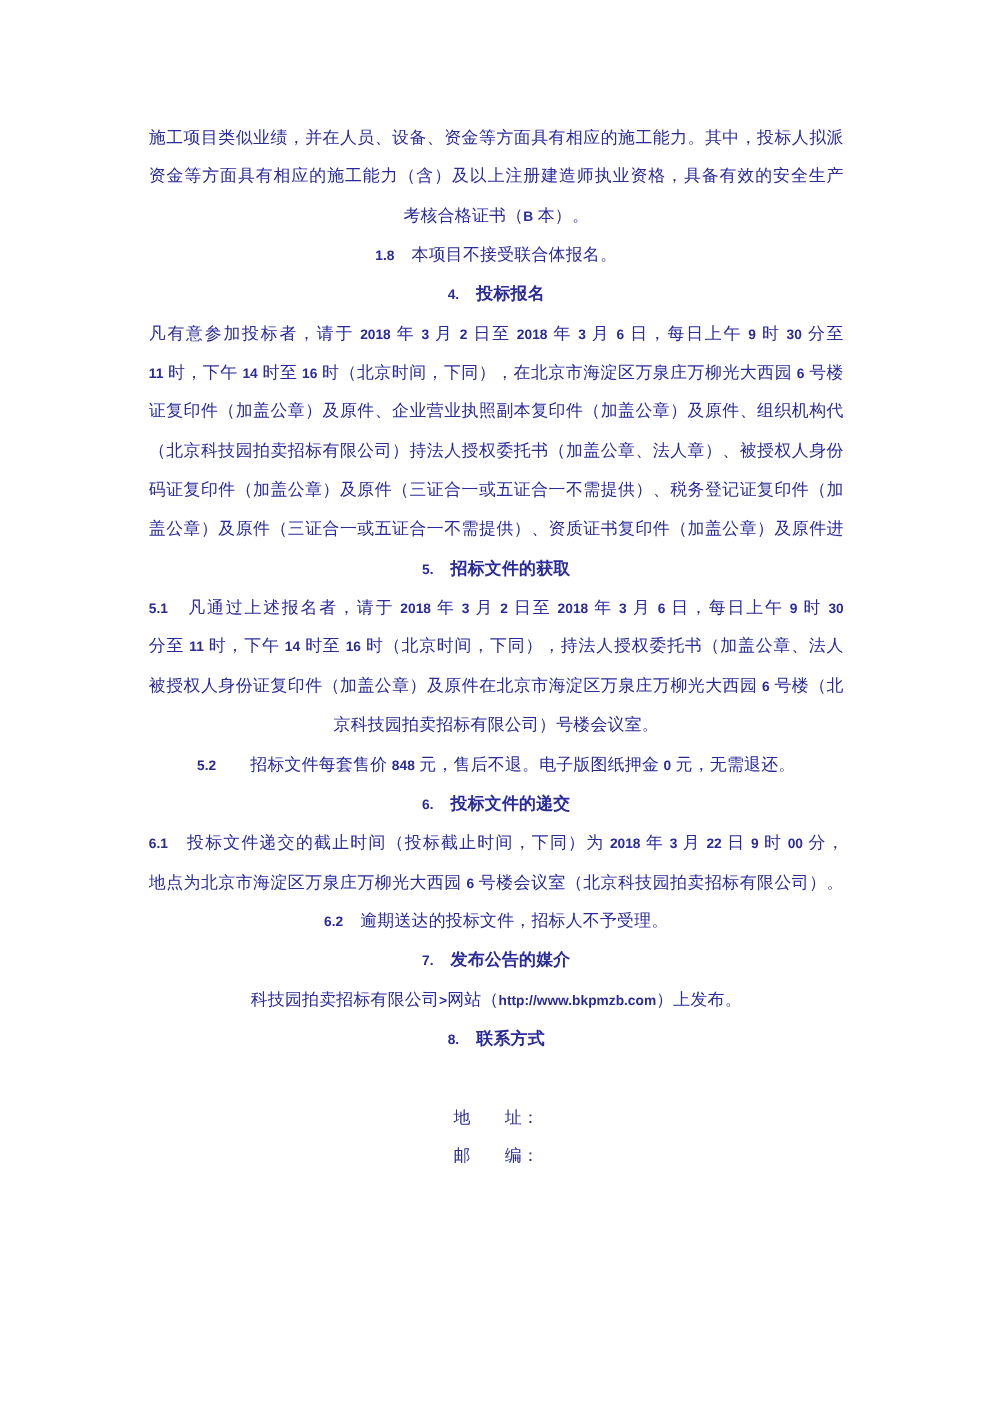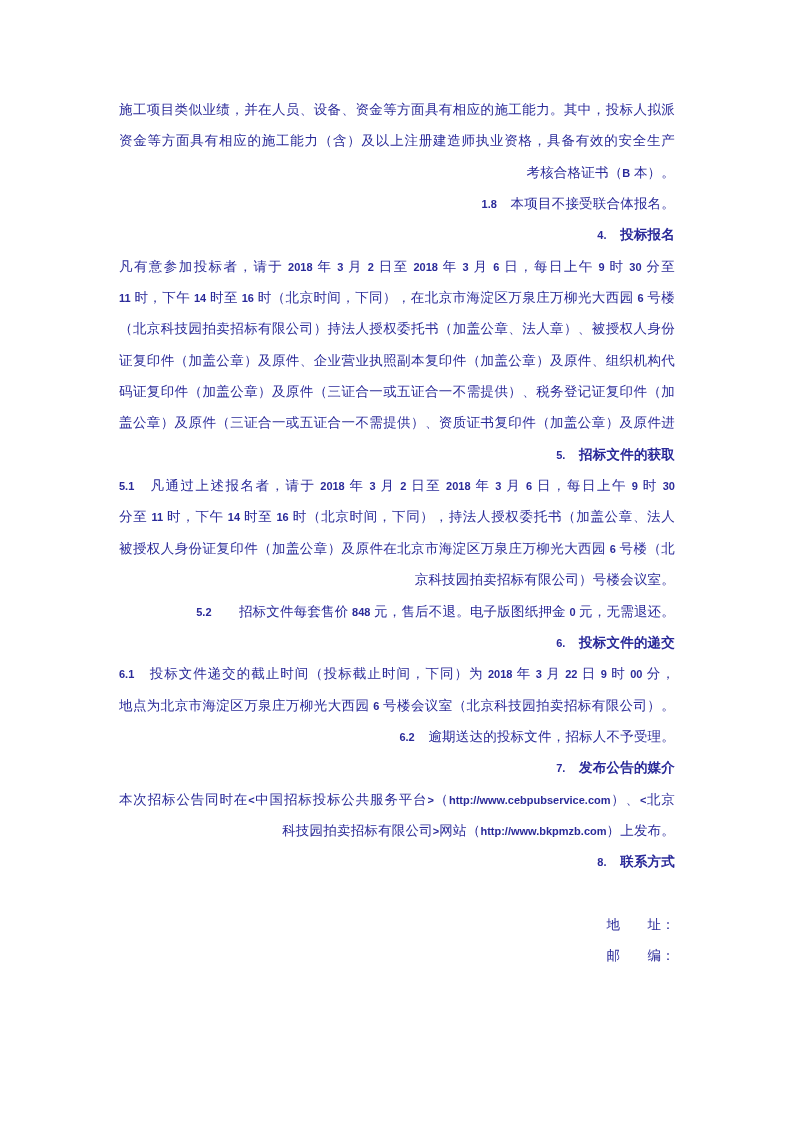--- a/index.html
+++ b/index.html
@@ -16,21 +16,21 @@
     left: 119px;
     top: 94px;
     width: 556px;
   }
   .line {
     height: 31.35px;
     line-height: 31.35px;
     font-size: 13.5px;
     color: #2a2a99;
     overflow: hidden;
-    text-align: right;
+    text-align: center;
     letter-spacing: 0.2px;
   }
   .line.j {
     text-align: justify;
     text-align-last: justify;
   }
   .line.heading {
     font-weight: 700;
   }
   .lat {
@@ -45,35 +45,34 @@
 
 <div class="page">
   <div class="doc" id="doc">
       <div class="line j">施工项目类似业绩，并在人员、设备、资金等方面具有相应的施工能力。其中，投标人拟派</div>
       <div class="line j">资金等方面具有相应的施工能力（含）及以上注册建造师执业资格，具备有效的安全生产</div>
       <div class="line">考核合格证书（<span class="lat">B</span> 本）。</div>
       <div class="line"><span class="lat">1.8</span>　本项目不接受联合体报名。</div>
       <div class="line heading"><span class="lat">4.</span>　投标报名</div>
       <div class="line j">凡有意参加投标者，请于 <span class="lat">2018</span> 年 <span class="lat">3</span> 月 <span class="lat">2</span> 日至 <span class="lat">2018</span> 年 <span class="lat">3</span> 月 <span class="lat">6</span> 日，每日上午 <span class="lat">9</span> 时 <span class="lat">30</span> 分至</div>
       <div class="line j"><span class="lat">11</span> 时，下午 <span class="lat">14</span> 时至 <span class="lat">16</span> 时（北京时间，下同），在北京市海淀区万泉庄万柳光大西园 <span class="lat">6</span> 号楼</div>
+      <div class="line j">证复印件（加盖公章）及原件、企业营业执照副本复印件（加盖公章）及原件、组织机构代</div>
       <div class="line j">（北京科技园拍卖招标有限公司）持法人授权委托书（加盖公章、法人章）、被授权人身份</div>
-      <div class="line j">证复印件（加盖公章）及原件、企业营业执照副本复印件（加盖公章）及原件、组织机构代</div>
       <div class="line j">码证复印件（加盖公章）及原件（三证合一或五证合一不需提供）、税务登记证复印件（加</div>
       <div class="line j">盖公章）及原件（三证合一或五证合一不需提供）、资质证书复印件（加盖公章）及原件进</div>
       <div class="line heading"><span class="lat">5.</span>　招标文件的获取</div>
       <div class="line j"><span class="lat">5.1</span>　凡通过上述报名者，请于 <span class="lat">2018</span> 年 <span class="lat">3</span> 月 <span class="lat">2</span> 日至 <span class="lat">2018</span> 年 <span class="lat">3</span> 月 <span class="lat">6</span> 日，每日上午 <span class="lat">9</span> 时 <span class="lat">30</span></div>
       <div class="line j">分至 <span class="lat">11</span> 时，下午 <span class="lat">14</span> 时至 <span class="lat">16</span> 时（北京时间，下同），持法人授权委托书（加盖公章、法人章）、</div>
       <div class="line j">被授权人身份证复印件（加盖公章）及原件在北京市海淀区万泉庄万柳光大西园 <span class="lat">6</span> 号楼（北</div>
       <div class="line">京科技园拍卖招标有限公司）号楼会议室。</div>
       <div class="line"><span class="lat">5.2</span>　　招标文件每套售价 <span class="lat">848</span> 元，售后不退。电子版图纸押金 <span class="lat">0</span> 元，无需退还。</div>
       <div class="line heading"><span class="lat">6.</span>　投标文件的递交</div>
       <div class="line j"><span class="lat">6.1</span>　投标文件递交的截止时间（投标截止时间，下同）为 <span class="lat">2018</span> 年 <span class="lat">3</span> 月 <span class="lat">22</span> 日 <span class="lat">9</span> 时 <span class="lat">00</span> 分，</div>
       <div class="line j">地点为北京市海淀区万泉庄万柳光大西园 <span class="lat">6</span> 号楼会议室（北京科技园拍卖招标有限公司）。</div>
       <div class="line"><span class="lat">6.2</span>　逾期送达的投标文件，招标人不予受理。</div>
       <div class="line heading"><span class="lat">7.</span>　发布公告的媒介</div>
-      <div class="line j">本次招标公告同时在<span class="lat">&lt;</span>中国招标投标公共服务平台<span class="lat">&gt;</span>（<span class="lat">http://www.cebpubservice.com</span>）、<span class="lat">&lt;</span>北京</div>
       <div class="line">科技园拍卖招标有限公司<span class="lat">&gt;</span>网站（<span class="lat">http://www.bkpmzb.com</span>）上发布。</div>
       <div class="line heading"><span class="lat">8.</span>　联系方式</div>
       <div class="line"></div>
       <div class="line">地　　址：</div>
       <div class="line">邮　　编：</div>
     </div>
 </div>
 
 </body></html>

